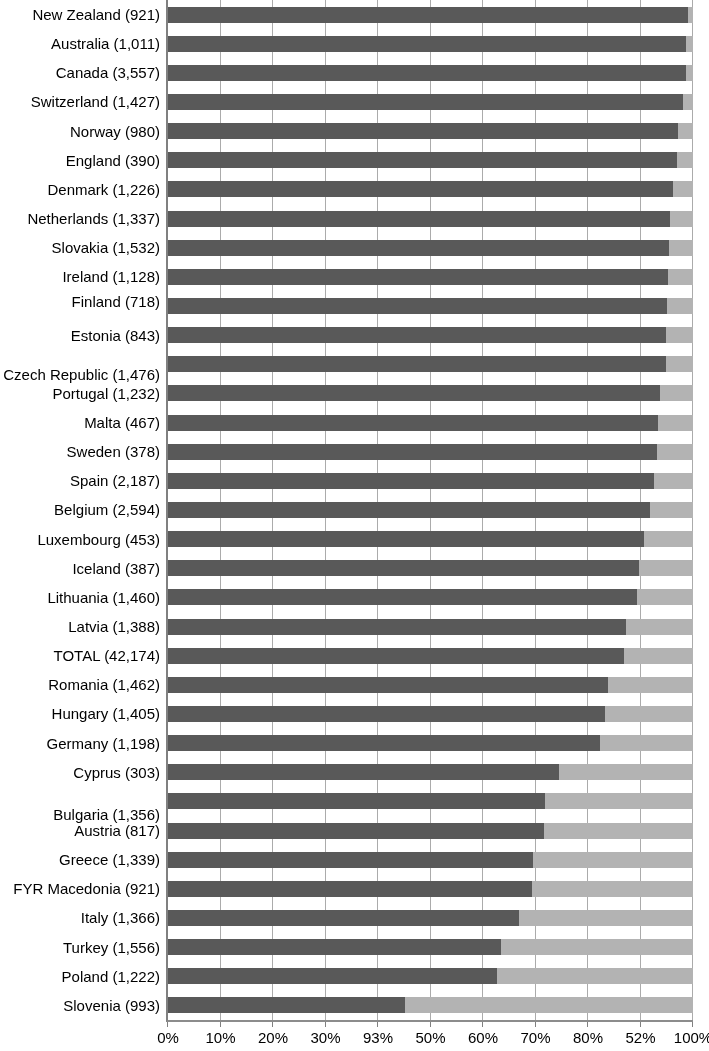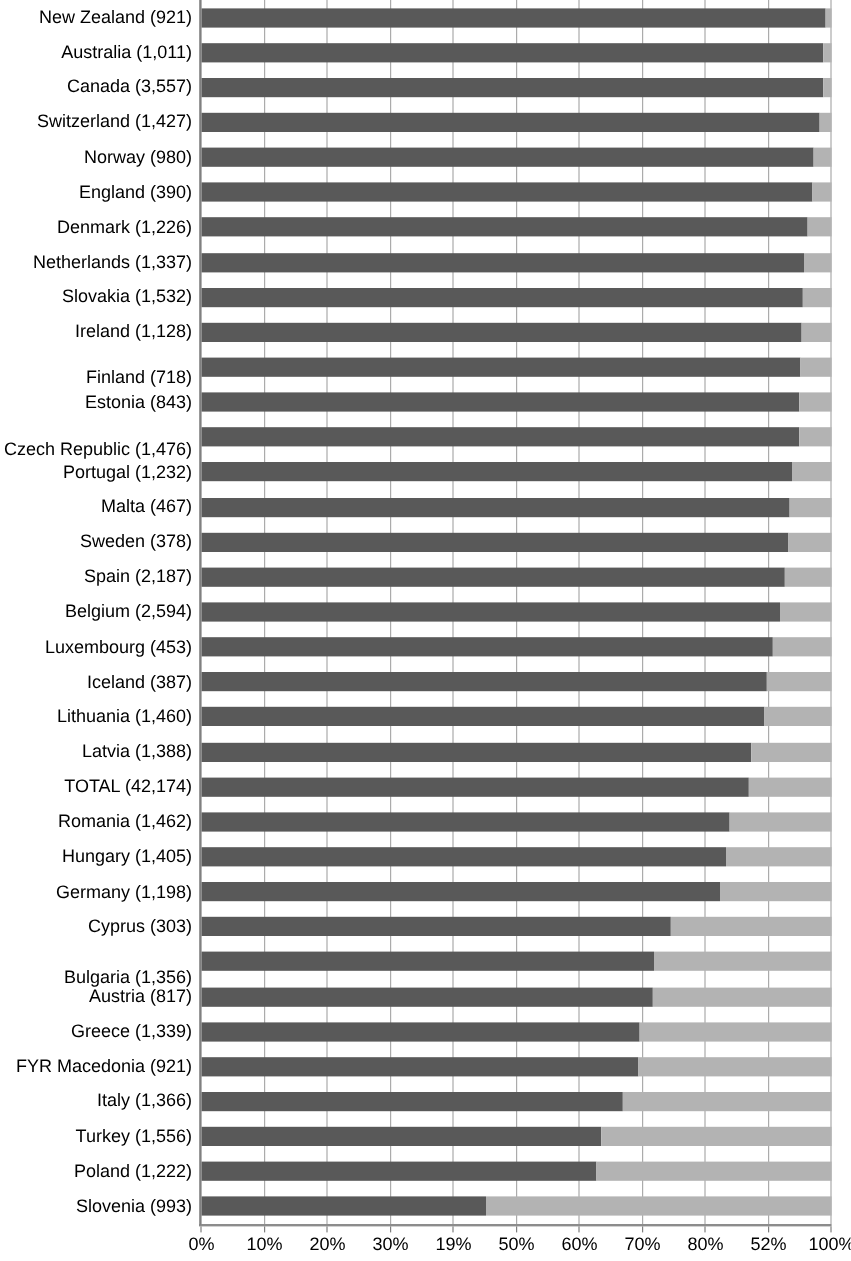--- a/index.html
+++ b/index.html
@@ -86,21 +86,21 @@
       <div class="y-label" style="top: 0px; height: 29.1429px;">New Zealand (921)</div>
       <div class="y-label" style="top: 29.1429px; height: 29.1429px;">Australia (1,011)</div>
       <div class="y-label" style="top: 58.2857px; height: 29.1429px;">Canada (3,557)</div>
       <div class="y-label" style="top: 87.4286px; height: 29.1429px;">Switzerland (1,427)</div>
       <div class="y-label" style="top: 116.571px; height: 29.1429px;">Norway (980)</div>
       <div class="y-label" style="top: 145.714px; height: 29.1429px;">England (390)</div>
       <div class="y-label" style="top: 174.857px; height: 29.1429px;">Denmark (1,226)</div>
       <div class="y-label" style="top: 204px; height: 29.1429px;">Netherlands (1,337)</div>
       <div class="y-label" style="top: 233.143px; height: 29.1429px;">Slovakia (1,532)</div>
       <div class="y-label" style="top: 262.286px; height: 29.1429px;">Ireland (1,128)</div>
-      <div class="y-label" style="top: 300px; height: 29.1429px; text-align: right;">Finland (718)</div>
+      <div class="y-label" style="top: 287px; height: 29.1429px; text-align: right;">Finland (718)</div>
       <div class="y-label" style="top: 320.571px; height: 29.1429px;">Estonia (843)</div>
       <div class="y-label" style="top: 360px; height: 29.1429px;">Czech Republic (1,476)</div>
       <div class="y-label" style="top: 378.857px; height: 29.1429px;">Portugal (1,232)</div>
       <div class="y-label" style="top: 408px; height: 29.1429px;">Malta (467)</div>
       <div class="y-label" style="top: 437.143px; height: 29.1429px;">Sweden (378)</div>
       <div class="y-label" style="top: 466.286px; height: 29.1429px;">Spain (2,187)</div>
       <div class="y-label" style="top: 495.429px; height: 29.1429px;">Belgium (2,594)</div>
       <div class="y-label" style="top: 524.571px; height: 29.1429px;">Luxembourg (453)</div>
       <div class="y-label" style="top: 553.714px; height: 29.1429px;">Iceland (387)</div>
       <div class="y-label" style="top: 582.857px; height: 29.1429px;">Lithuania (1,460)</div>
@@ -274,21 +274,21 @@
   <div id="x-axis">
       <div class="x-tick" style="left: 167px;"></div>
       <div class="x-label" style="left: 168px;">0%</div>
       <div class="x-tick" style="left: 219.5px;"></div>
       <div class="x-label" style="left: 220.5px;">10%</div>
       <div class="x-tick" style="left: 272px;"></div>
       <div class="x-label" style="left: 273px;">20%</div>
       <div class="x-tick" style="left: 324.5px;"></div>
       <div class="x-label" style="left: 325.5px;">30%</div>
       <div class="x-tick" style="left: 377px;"></div>
-      <div class="x-label" style="left: 378px;">19%</div>
+      <div class="x-label" style="left: 378px;">93%</div>
       <div class="x-tick" style="left: 429.5px;"></div>
       <div class="x-label" style="left: 430.5px;">50%</div>
       <div class="x-tick" style="left: 482px;"></div>
       <div class="x-label" style="left: 483px;">60%</div>
       <div class="x-tick" style="left: 534.5px;"></div>
       <div class="x-label" style="left: 535.5px;">70%</div>
       <div class="x-tick" style="left: 587px;"></div>
       <div class="x-label" style="left: 588px;">80%</div>
       <div class="x-tick" style="left: 639.5px;"></div>
       <div class="x-label" style="left: 640.5px;">52%</div>

